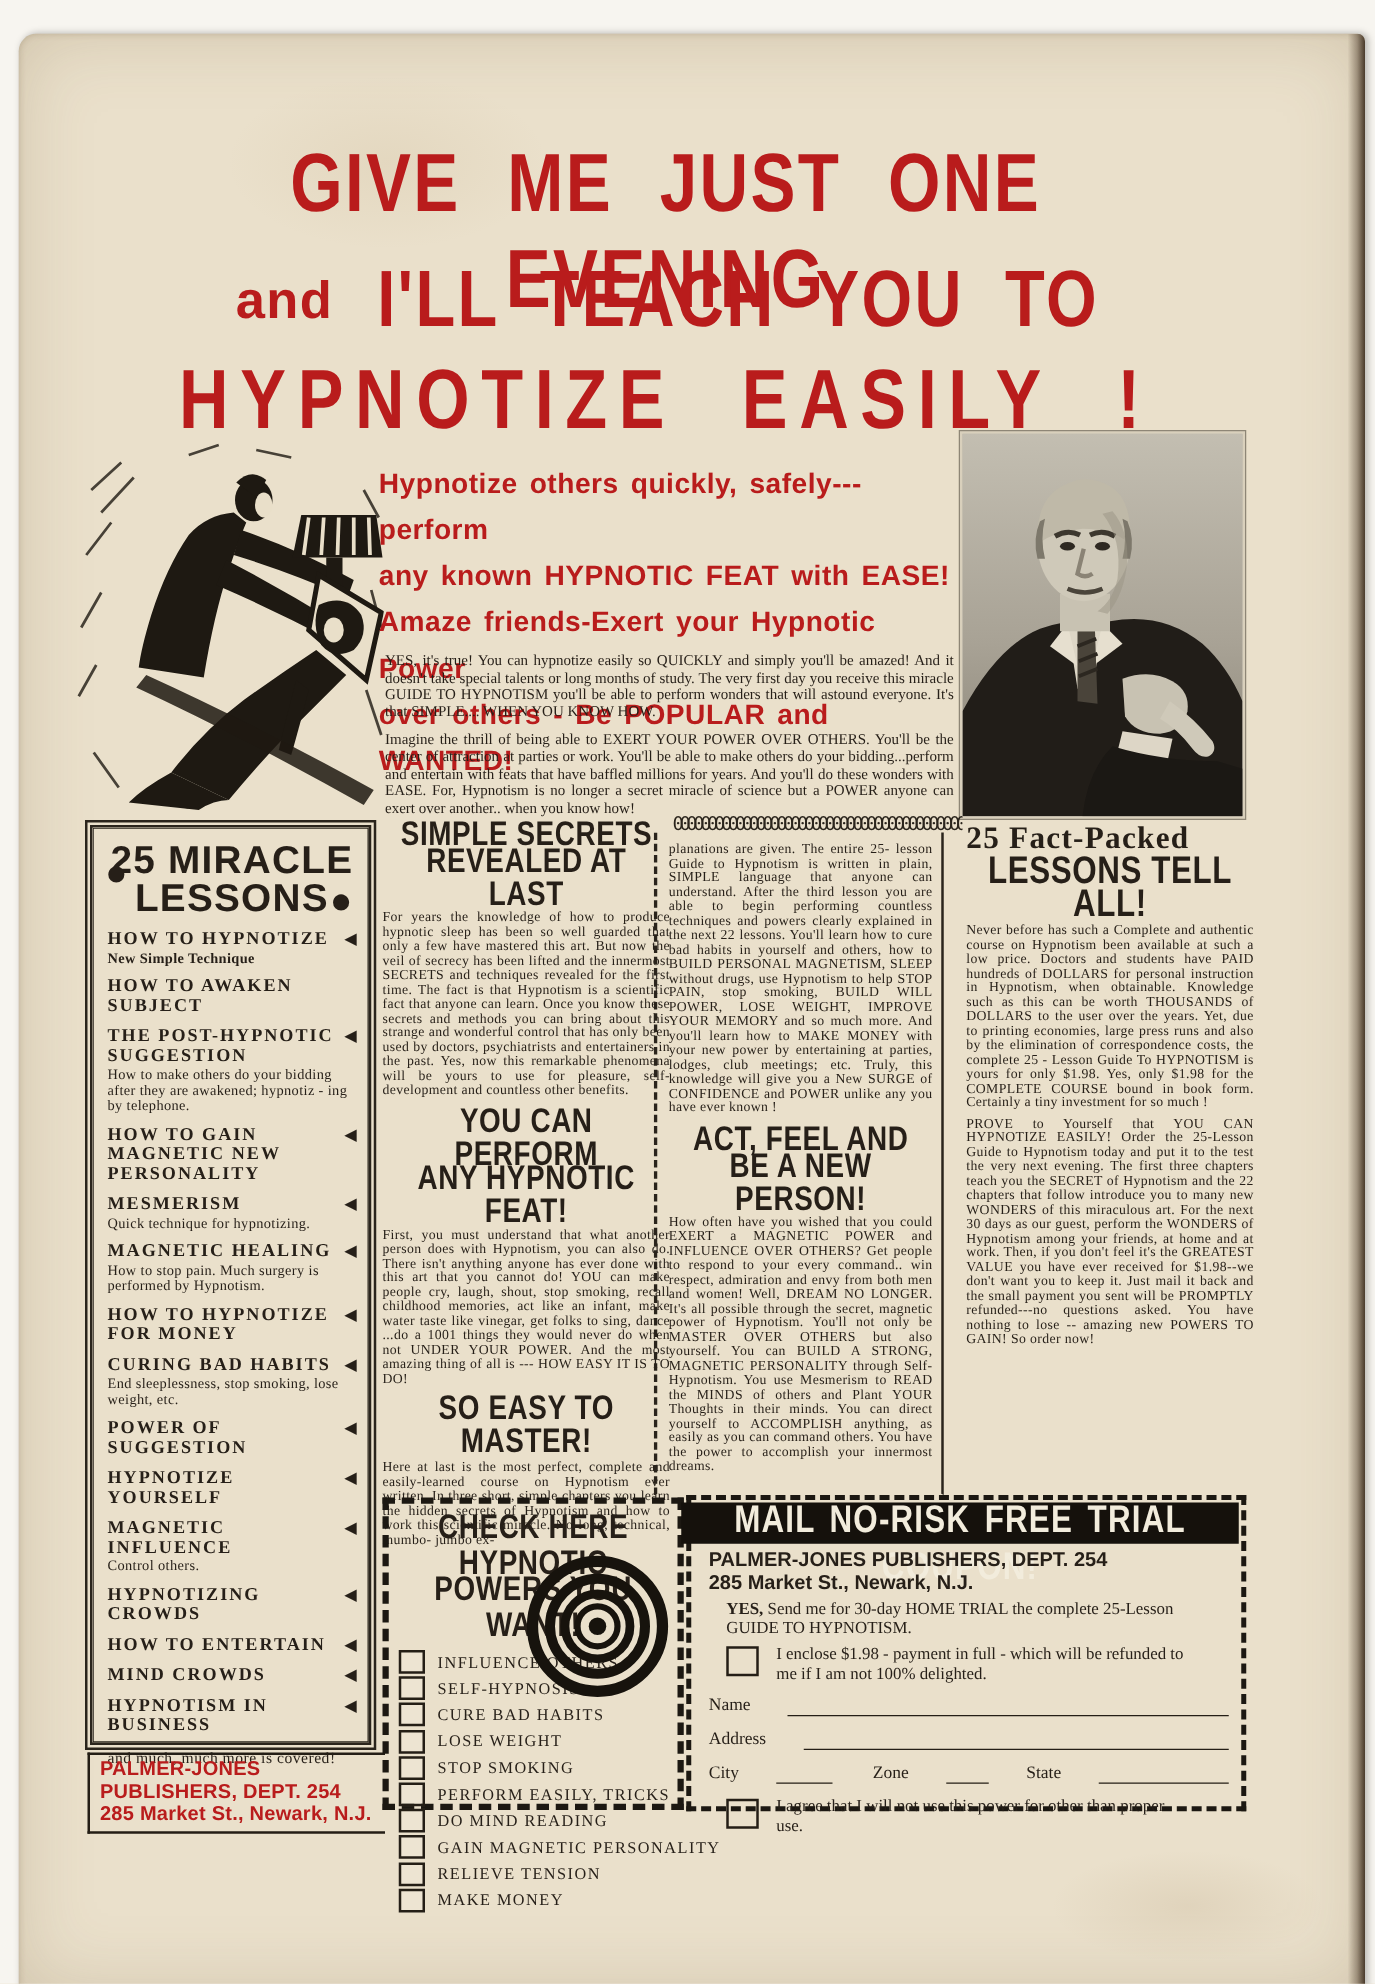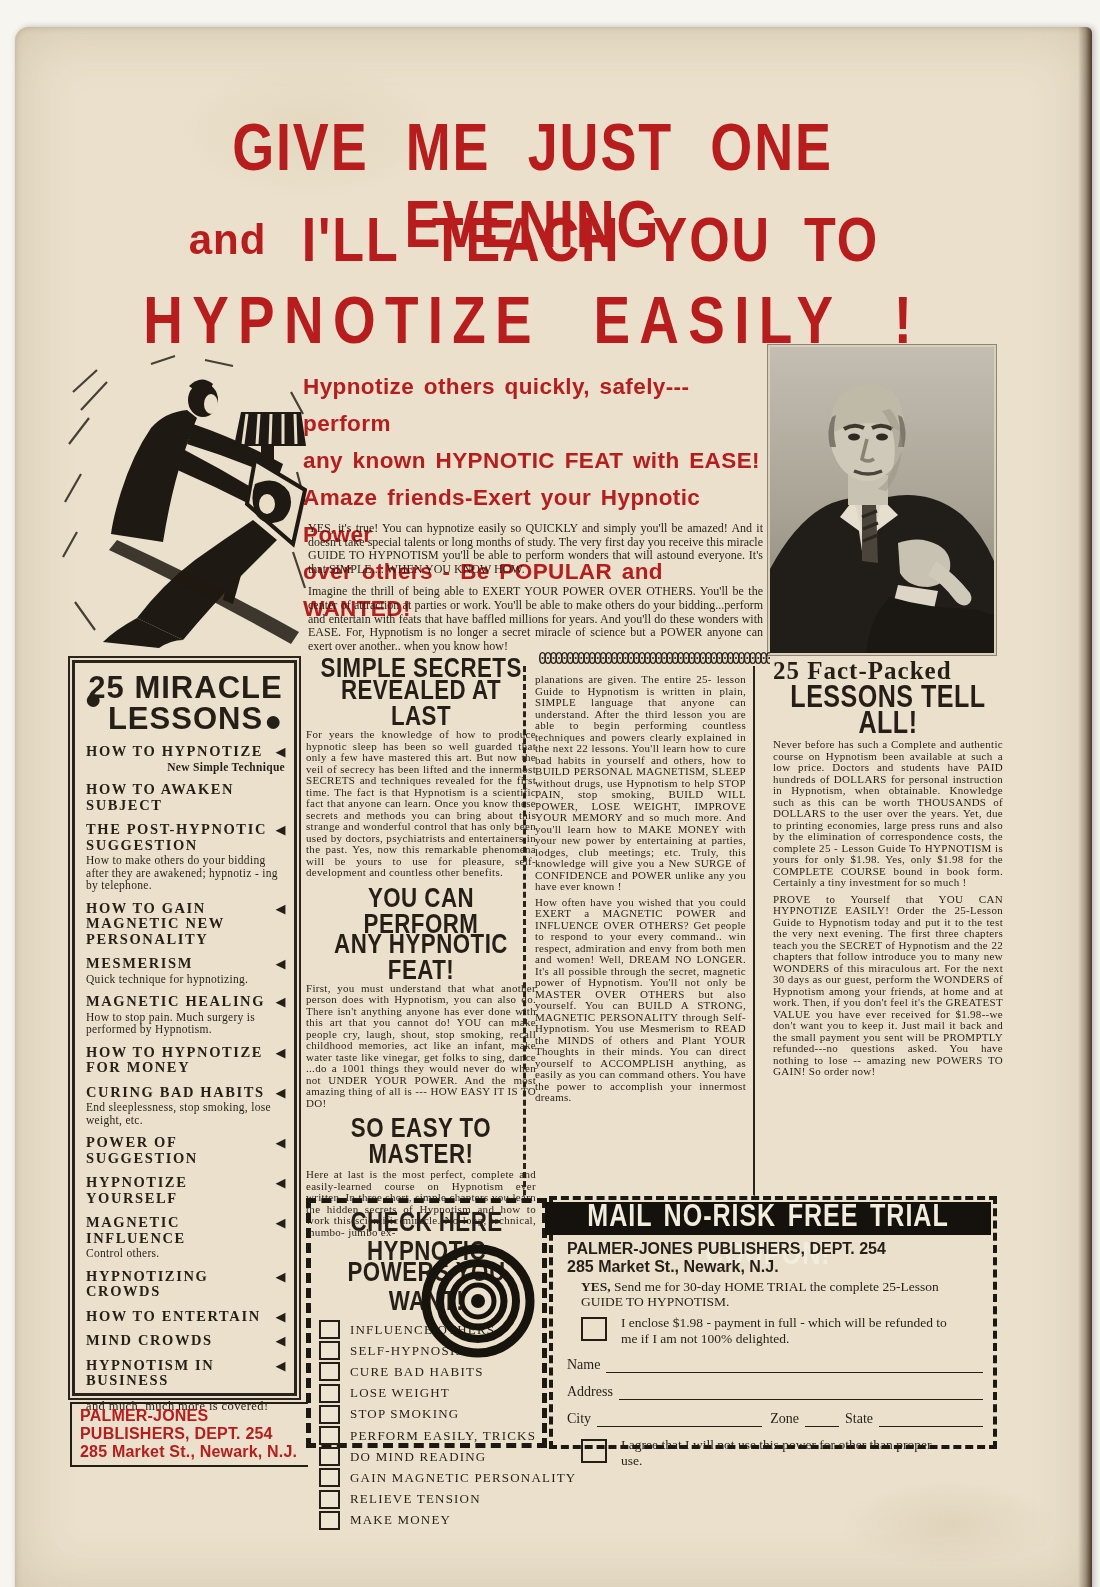--- a/index.html
+++ b/index.html
@@ -70,21 +70,21 @@
   .coupon{left:549px;top:1196px;width:448px;height:253px;border:4px dashed #1c1812;box-sizing:border-box;position:absolute;}
   .cpn-banner{position:absolute;left:-8px;top:2px;right:2px;height:33px;background:#15110c;color:#f2ecdc;
               text-align:center;font-size:27px;line-height:33px;letter-spacing:1px;word-spacing:4px;}
   .cpn-body{position:absolute;left:14px;right:10px;top:40px;}
   .cpn-pub{font-family:"Liberation Sans",sans-serif;font-weight:700;font-size:16px;line-height:17.5px;}
   .cpn-yes{font-size:13.5px;line-height:15px;margin-top:4px;padding-left:14px;}
   .cpn-yes .yes{font-weight:700;}
   .row{display:flex;align-items:flex-start;margin-top:6px;}
   .cbox{width:22px;height:20px;border:2px solid #241e16;flex:none;margin:2px 14px 0 14px;}
   .ctext{font-size:13.5px;line-height:15.5px;}
-  .field{display:flex;align-items:flex-end;margin-top:11px;font-size:14px;}
+  .field{display:flex;align-items:flex-end;margin-top:11px;font-size:14px;gap:24px;}
   .field .lbl{margin-right:6px;}
   .rule{border-bottom:1.5px solid #241e16;height:14px;flex:1;}
   .rule.fix40{flex:0 0 34px;}
   .rule.fix110{flex:0 0 104px;}
   .stain1{left:180px;top:60px;width:260px;height:140px;border-radius:50%;
           background:radial-gradient(ellipse,rgba(170,140,90,.10),rgba(0,0,0,0) 70%);}
   .stain2{left:840px;top:1480px;width:220px;height:90px;border-radius:50%;
           background:radial-gradient(ellipse,rgba(150,120,80,.12),rgba(0,0,0,0) 70%);}
 </style>
 </head>
@@ -190,21 +190,21 @@
   <div class="abs sidebar">
     <div class="cond sb-title">
       <span class="sb-dot" style="left:-2px;top:12px;">●</span>
       <span class="sb-dot" style="right:2px;top:34px;">●</span>
       <div>25 MIRACLE</div>
       <div>LESSONS</div>
     </div>
 
     <div class="sb-item">
       <div class="sb-t"><span>HOW TO HYPNOTIZE</span><span class="sb-arrow">◀</span></div>
-      <div class="sb-d" style="font-weight:700;text-align:right;">New Simple Technique</div>
+      <div class="sb-d" style="font-weight:700;">New Simple Technique</div>
     </div>
     <div class="sb-item">
       <div class="sb-t"><span>HOW TO AWAKEN SUBJECT</span></div>
     </div>
     <div class="sb-item">
       <div class="sb-t"><span>THE POST-HYPNOTIC SUGGESTION</span><span class="sb-arrow">◀</span></div>
       <div class="sb-d">How to make others do your bidding after they are awakened; hypnotiz - ing by telephone.</div>
     </div>
     <div class="sb-item">
       <div class="sb-t"><span>HOW TO GAIN MAGNETIC NEW PERSONALITY</span><span class="sb-arrow">◀</span></div>
@@ -262,20 +262,22 @@
       <span class="sq">YOU CAN PERFORM</span><br><span class="sq">ANY HYPNOTIC FEAT!</span></h3>
     <p class="colp" style="margin-top:4px;">First, you must understand that what another person does with Hypnotism, you can also do. There isn't anything anyone has ever done with this art that you cannot do! YOU can make people cry, laugh, shout, stop smoking, recall childhood memories, act like an infant, make water taste like vinegar, get folks to sing, dance ...do a 1001 things they would never do when not UNDER YOUR POWER. And the most amazing thing of all is --- HOW EASY IT IS TO DO!</p>
     <h3 class="cond colh" style="margin-top:8px;">
       <span class="sq">SO EASY TO MASTER!</span></h3>
     <p class="colp" style="margin-top:6px;">Here at last is the most perfect, complete and easily-learned course on Hypnotism ever written. In three short, simple chapters you learn the hidden secrets of Hypnotism and how to work this scientific miracle. No long, technical, mumbo- jumbo ex-</p>
   </div>
 
   <div class="abs coil">00000000000000000000000000000000000000000000000000000000000000000000</div>
   <div class="abs colcenter">
     <p class="colp">planations are given. The entire 25- lesson Guide to Hypnotism is written in plain, SIMPLE language that anyone can understand. After the third lesson you are able to begin performing countless techniques and powers clearly explained in the next 22 lessons. You'll learn how to cure bad habits in yourself and others, how to BUILD PERSONAL MAGNETISM, SLEEP without drugs, use Hypnotism to help STOP PAIN, stop smoking, BUILD WILL POWER, LOSE WEIGHT, IMPROVE YOUR MEMORY and so much more. And you'll learn how to MAKE MONEY with your new power by entertaining at parties, lodges, club meetings; etc. Truly, this knowledge will give you a New SURGE of CONFIDENCE and POWER unlike any you have ever known !</p>
+    <h3 class="cond colh" style="margin-top:7px;">
+      <span class="sq">ACT, FEEL AND</span><br><span class="sq">BE A NEW PERSON!</span></h3>
     <p class="colp" style="margin-top:4px;">How often have you wished that you could EXERT a MAGNETIC POWER and INFLUENCE OVER OTHERS? Get people to respond to your every command.. win respect, admiration and envy from both men and women! Well, DREAM NO LONGER. It's all possible through the secret, magnetic power of Hypnotism. You'll not only be MASTER OVER OTHERS but also yourself. You can BUILD A STRONG, MAGNETIC PERSONALITY through Self-Hypnotism. You use Mesmerism to READ the MINDS of others and Plant YOUR Thoughts in their minds. You can direct yourself to ACCOMPLISH anything, as easily as you can command others. You have the power to accomplish your innermost dreams.</p>
   </div>
 
   <div class="abs colright">
     <h3 class="rh-serif">25 Fact-Packed</h3>
     <h3 class="cond colh" style="font-size:27px;margin-top:3px;">
       <span class="sq">LESSONS TELL ALL!</span></h3>
     <p class="colp" style="margin-top:6px;">Never before has such a Complete and authentic course on Hypnotism been available at such a low price. Doctors and students have PAID hundreds of DOLLARS for personal instruction in Hypnotism, when obtainable. Knowledge such as this can be worth THOUSANDS of DOLLARS to the user over the years. Yet, due to printing economies, large press runs and also by the elimination of correspondence costs, the complete 25 - Lesson Guide To HYPNOTISM is yours for only $1.98. Yes, only $1.98 for the COMPLETE COURSE bound in book form. Certainly a tiny investment for so much !</p>
     <p class="colp" style="margin-top:5px;">PROVE to Yourself that YOU CAN HYPNOTIZE EASILY! Order the 25-Lesson Guide to Hypnotism today and put it to the test the very next evening. The first three chapters teach you the SECRET of Hypnotism and the 22 chapters that follow introduce you to many new WONDERS of this miraculous art. For the next 30 days as our guest, perform the WONDERS of Hypnotism among your friends, at home and at work. Then, if you don't feel it's the GREATEST VALUE you have ever received for $1.98--we don't want you to keep it. Just mail it back and the small payment you sent will be PROMPTLY refunded---no questions asked. You have nothing to lose -- amazing new POWERS TO GAIN! So order now!</p>
   </div>

